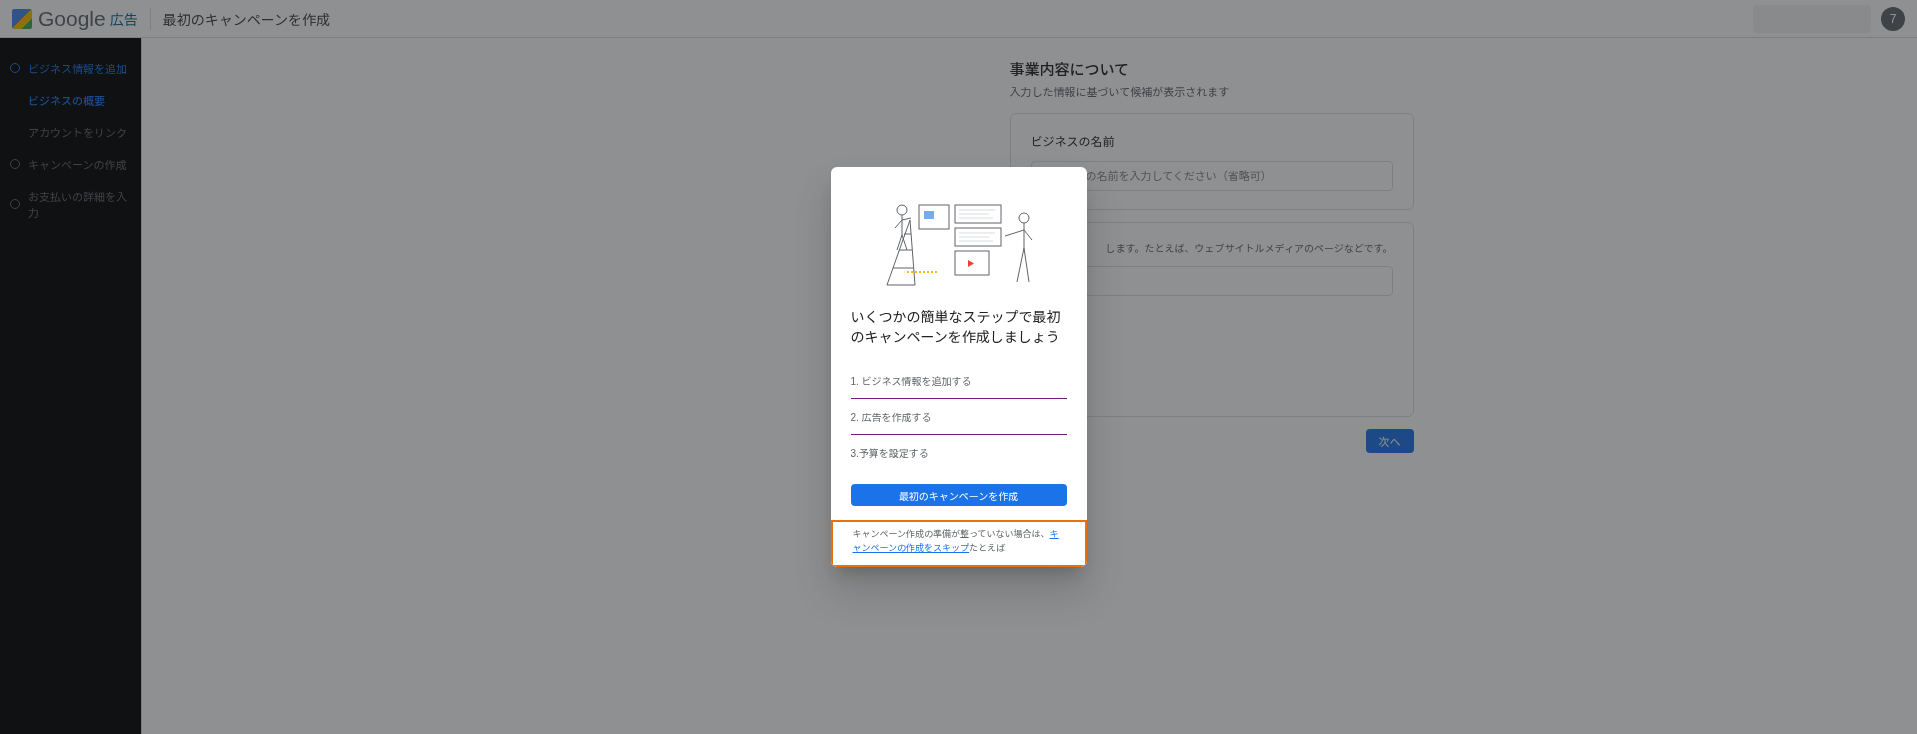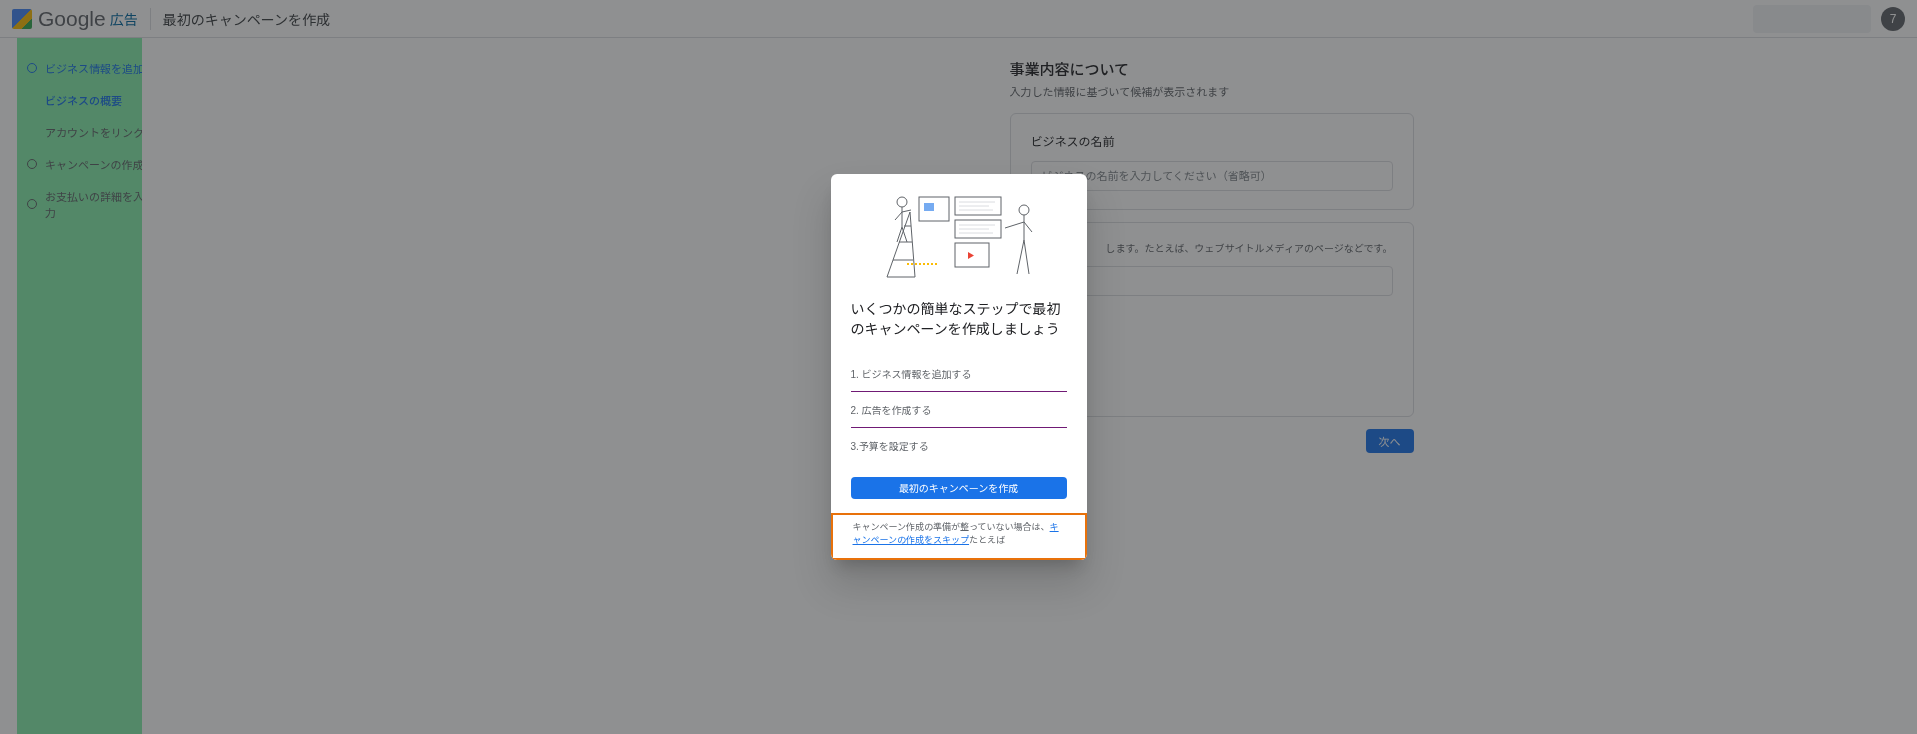--- a/index.html
+++ b/index.html
@@ -10,21 +10,21 @@
 .ads-icon { width:20px; height:20px; margin-right:6px; background:linear-gradient(135deg,#4285f4 0%,#4285f4 50%,#fbbc05 50%,#fbbc05 75%,#34a853 75%); border-radius:2px; }
 .brand { font-size:21px; color:#5f6368; font-weight:500; }
 .brand-sub { font-size:14px; color:#0369a1; margin-left:4px; }
 .divider-v { width:1px; height:22px; background:#dadce0; margin:0 12px; }
 .page-title { font-size:14px; color:#3c4043; }
 .header-right { margin-left:auto; display:flex; align-items:center; gap:10px; }
 .search-area { width:118px; height:28px; background:#f1f3f4; border-radius:4px; }
 .avatar { width:24px; height:24px; border-radius:50%; background:#5f6368; color:#fff; display:flex; align-items:center; justify-content:center; font-size:12px; font-weight:500; }
 
 
-.sidebar { position:absolute; top:38px; left:17px; width:142px; height:calc(100% - 38px); border-right:1px solid #dadce0; background:#86efac; padding-top:14px; }
+.sidebar { position:absolute; top:38px; left:0; width:142px; height:calc(100% - 38px); border-right:1px solid #dadce0; background:#000000; padding-top:14px; }
 .step { display:flex; align-items:center; padding:8px 10px; font-size:11px; color:#5f6368; }
 .step .circle { width:10px; height:10px; border:1.5px solid #5f6368; border-radius:50%; margin-right:8px; flex-shrink:0; }
 .step.active { color:#1a73e8; }
 .step.active .circle { border-color:#1a73e8; }
 .substep { padding:8px 10px 8px 28px; font-size:11px; color:#5f6368; }
 .substep.current { color:#1a73e8; font-weight:500; }
 
 
 .main { position:absolute; left:142px; top:38px; right:0; bottom:0; background:#fff; padding:20px 0; }
 .content-wrap { max-width:1050px; margin:0 auto; padding-left:505px; }
@@ -33,21 +33,21 @@
 .card { border:1px solid #dadce0; border-radius:6px; padding:18px 20px; margin-bottom:12px; width:404px; }
 .card-label { font-size:12px; color:#202124; margin-bottom:12px; }
 .input { width:100%; height:30px; border:1px solid #dadce0; border-radius:4px; padding:0 10px; font-size:11px; color:#202124; }
 .input::placeholder { color:#80868b; }
 .card-text { font-size:10px; color:#5f6368; margin-bottom:10px; line-height:1.5; }
 .next-btn { width:48px; height:24px; background:#1a73e8; color:#fff; border:none; border-radius:4px; font-size:11px; margin-left:356px; cursor:pointer; }
 
 
 .overlay { position:absolute; inset:0; background:rgba(32,33,36,0.5); display:flex; align-items:center; justify-content:center; }
 .dialog { width:256px; background:#fff; border-radius:6px; overflow:hidden; box-shadow:0 11px 15px -7px rgba(0,0,0,0.2),0 24px 38px 3px rgba(0,0,0,0.14); }
-.dialog-pad { padding:8px 20px 14px; }
+.dialog-pad { padding:23px 20px 14px; }
 .illus { width:100%; height:100px; display:flex; align-items:center; justify-content:center; margin-bottom:18px; }
 .dialog-title { font-size:14px; color:#202124; line-height:1.4; margin-bottom:16px; }
 .dialog-step { font-size:10px; color:#5f6368; padding:10px 0; border-bottom:1px solid #701a75; }
 .dialog-step:last-of-type { border-bottom:none; margin-bottom:14px; }
 .primary-btn { width:100%; height:22px; background:#1a73e8; color:#fff; border:none; border-radius:4px; font-size:10px; cursor:pointer; }
 .footer-box { border:2px solid #e8710a; border-top-width:2px; padding:6px 20px 10px; font-size:9px; color:#5f6368; line-height:1.5; }
 .footer-box a { color:#1a73e8; text-decoration:underline; cursor:pointer; }
 </style>
 </head>
 <body>

